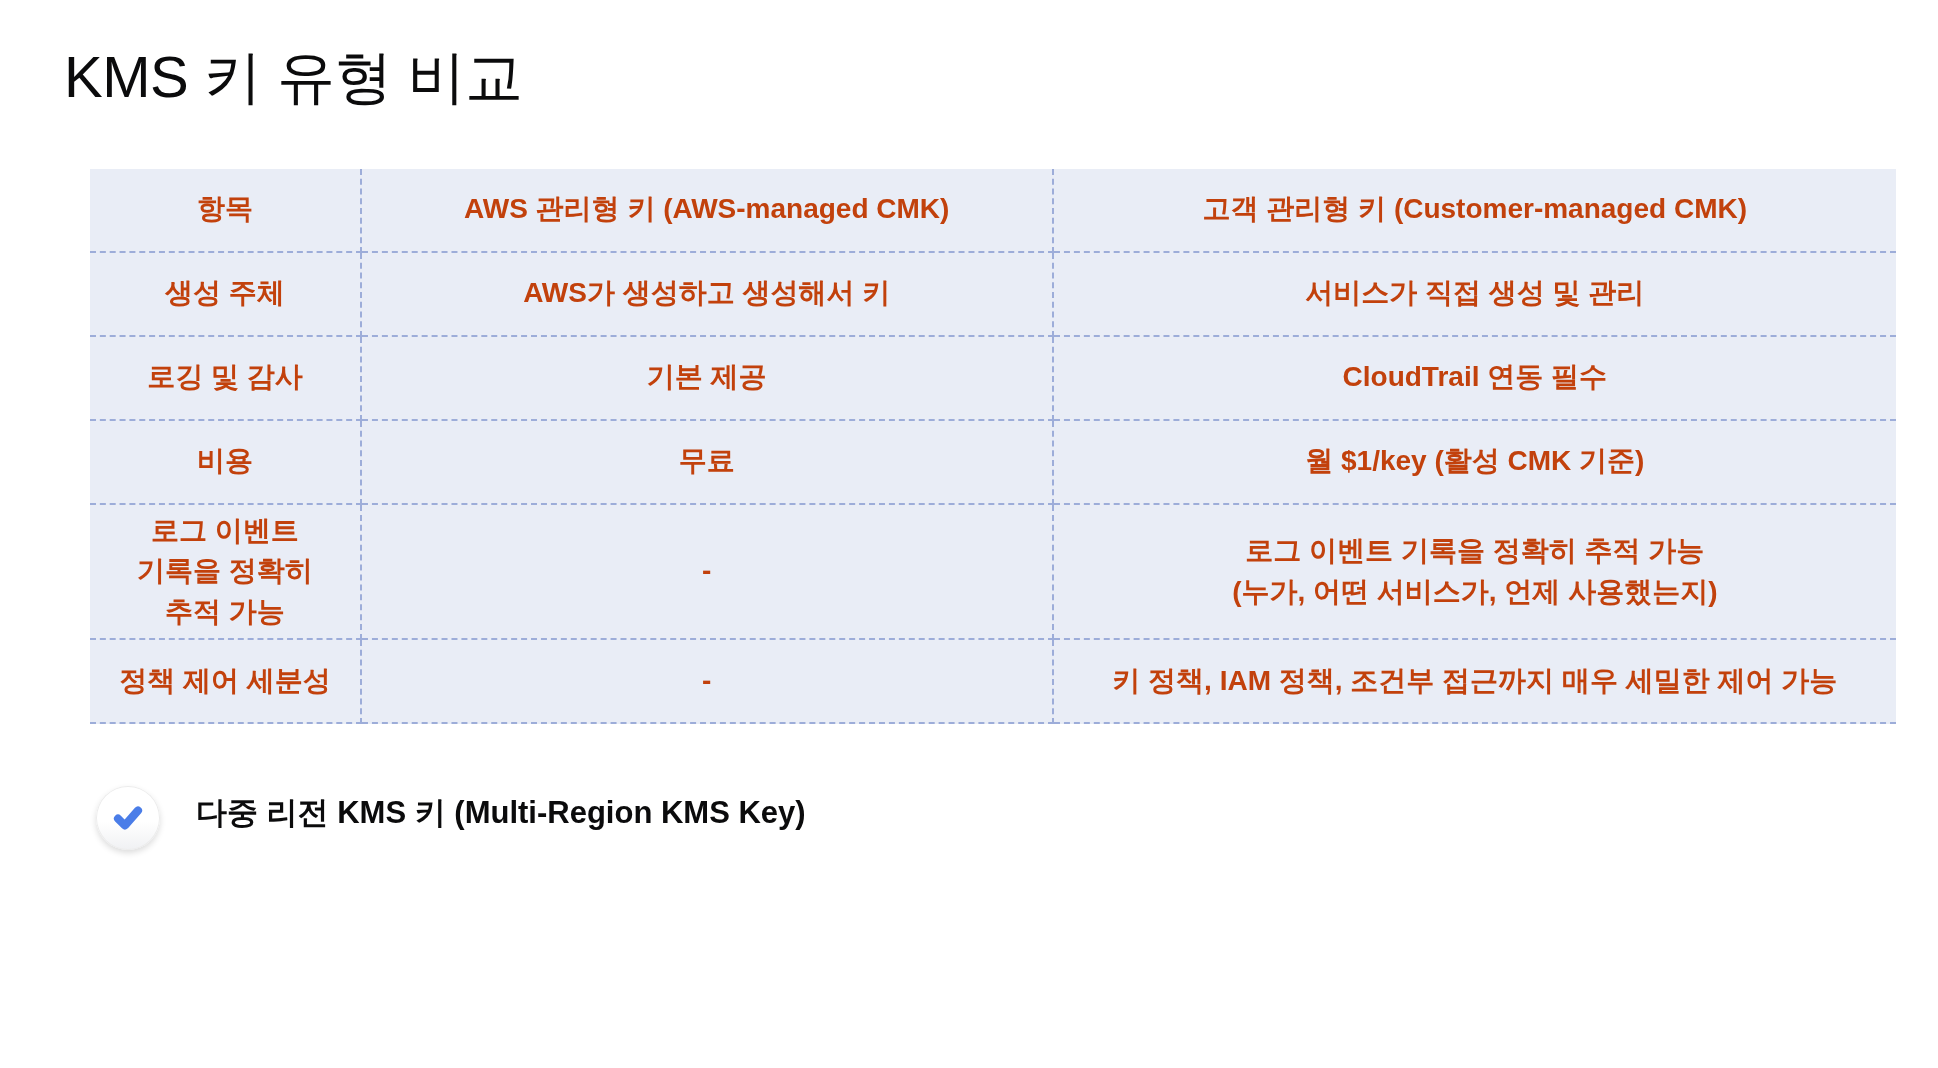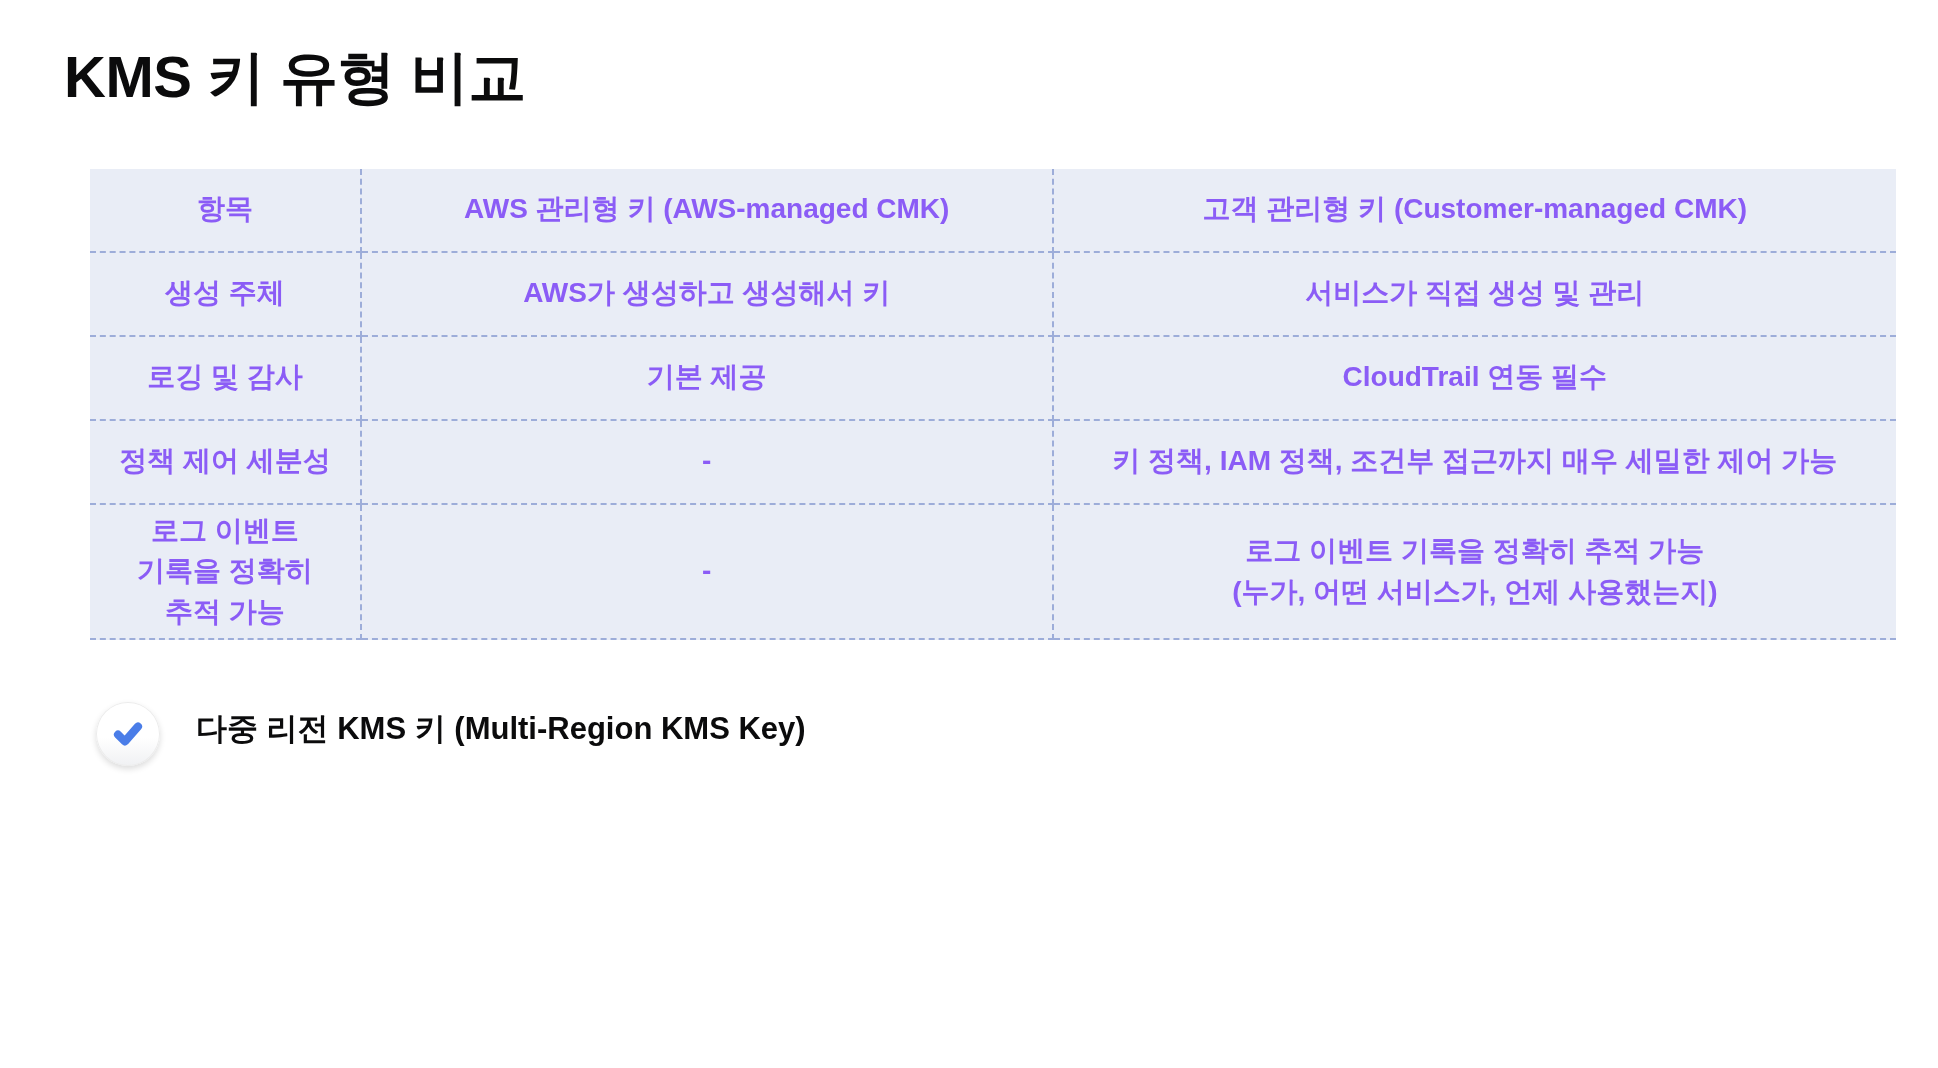--- a/index.html
+++ b/index.html
@@ -13,39 +13,39 @@
     position: relative;
     width: 1938px;
     height: 1068px;
     background: #ffffff;
     overflow: hidden;
   }
   .page-title {
     margin: 44px 0 8px 64px;
     font-size: 58px;
     line-height: 1.15;
-    font-weight: 700;
+    font-weight: 400;
     letter-spacing: -0.5px;
     color: #0b0b0c;
   }
   table.kms-table {
     margin: 58px 0 0 90px;
     width: 1806px;
     border-collapse: collapse;
     background: #e9edf6;
     table-layout: fixed;
   }
   table.kms-table td, table.kms-table th {
     border-bottom: 2px dashed #9dadd9;
     text-align: center;
     vertical-align: middle;
     font-size: 28px;
     font-weight: 600;
     line-height: 1.45;
-    color: #8b5cf6;
+    color: #c2410c;
     height: 70px;
     padding: 6px 14px;
     white-space: pre-line;
   }
   table.kms-table td.col-item, table.kms-table th.col-item,
   table.kms-table td.col-aws, table.kms-table th.col-aws {
     border-right: 2px dashed #9dadd9;
   }
   col.c-item { width: 15%; }
   col.c-aws  { width: 38.3%; }
@@ -103,36 +103,41 @@
       <td class="col-customer">서비스가 직접 생성 및 관리</td>
     </tr>
 
 
     <tr>
       <td class="col-item">로깅 및 감사</td>
       <td class="col-aws">기본 제공</td>
       <td class="col-customer">CloudTrail 연동 필수</td>
     </tr>
 
+    <tr>
+      <td class="col-item">비용</td>
+      <td class="col-aws">무료</td>
+      <td class="col-customer">월 $1/key (활성 CMK 기준)</td>
+    </tr>
 
 
-
-    <tr>
-      <td class="col-item">정책 제어 세분성</td>
-      <td class="col-aws">-</td>
-      <td class="col-customer">키 정책, IAM 정책, 조건부 접근까지 매우 세밀한 제어 가능</td>
-    </tr>
 
     <tr>
       <td class="col-item">로그 이벤트
 기록을 정확히
 추적 가능</td>
       <td class="col-aws">-</td>
       <td class="col-customer">로그 이벤트 기록을 정확히 추적 가능
 (누가, 어떤 서비스가, 언제 사용했는지)</td>
+    </tr>
+
+    <tr>
+      <td class="col-item">정책 제어 세분성</td>
+      <td class="col-aws">-</td>
+      <td class="col-customer">키 정책, IAM 정책, 조건부 접근까지 매우 세밀한 제어 가능</td>
     </tr>
   </tbody>
   </table>
 
   <div class="note">
     <div class="check-badge">
       <svg width="40" height="40" viewBox="0 0 64 64" aria-hidden="true">
         <path d="M16 33 L27 44 L48 20" fill="none" stroke="#4a7de8" stroke-width="13" stroke-linecap="round" stroke-linejoin="round"></path>
       </svg>
     </div>

